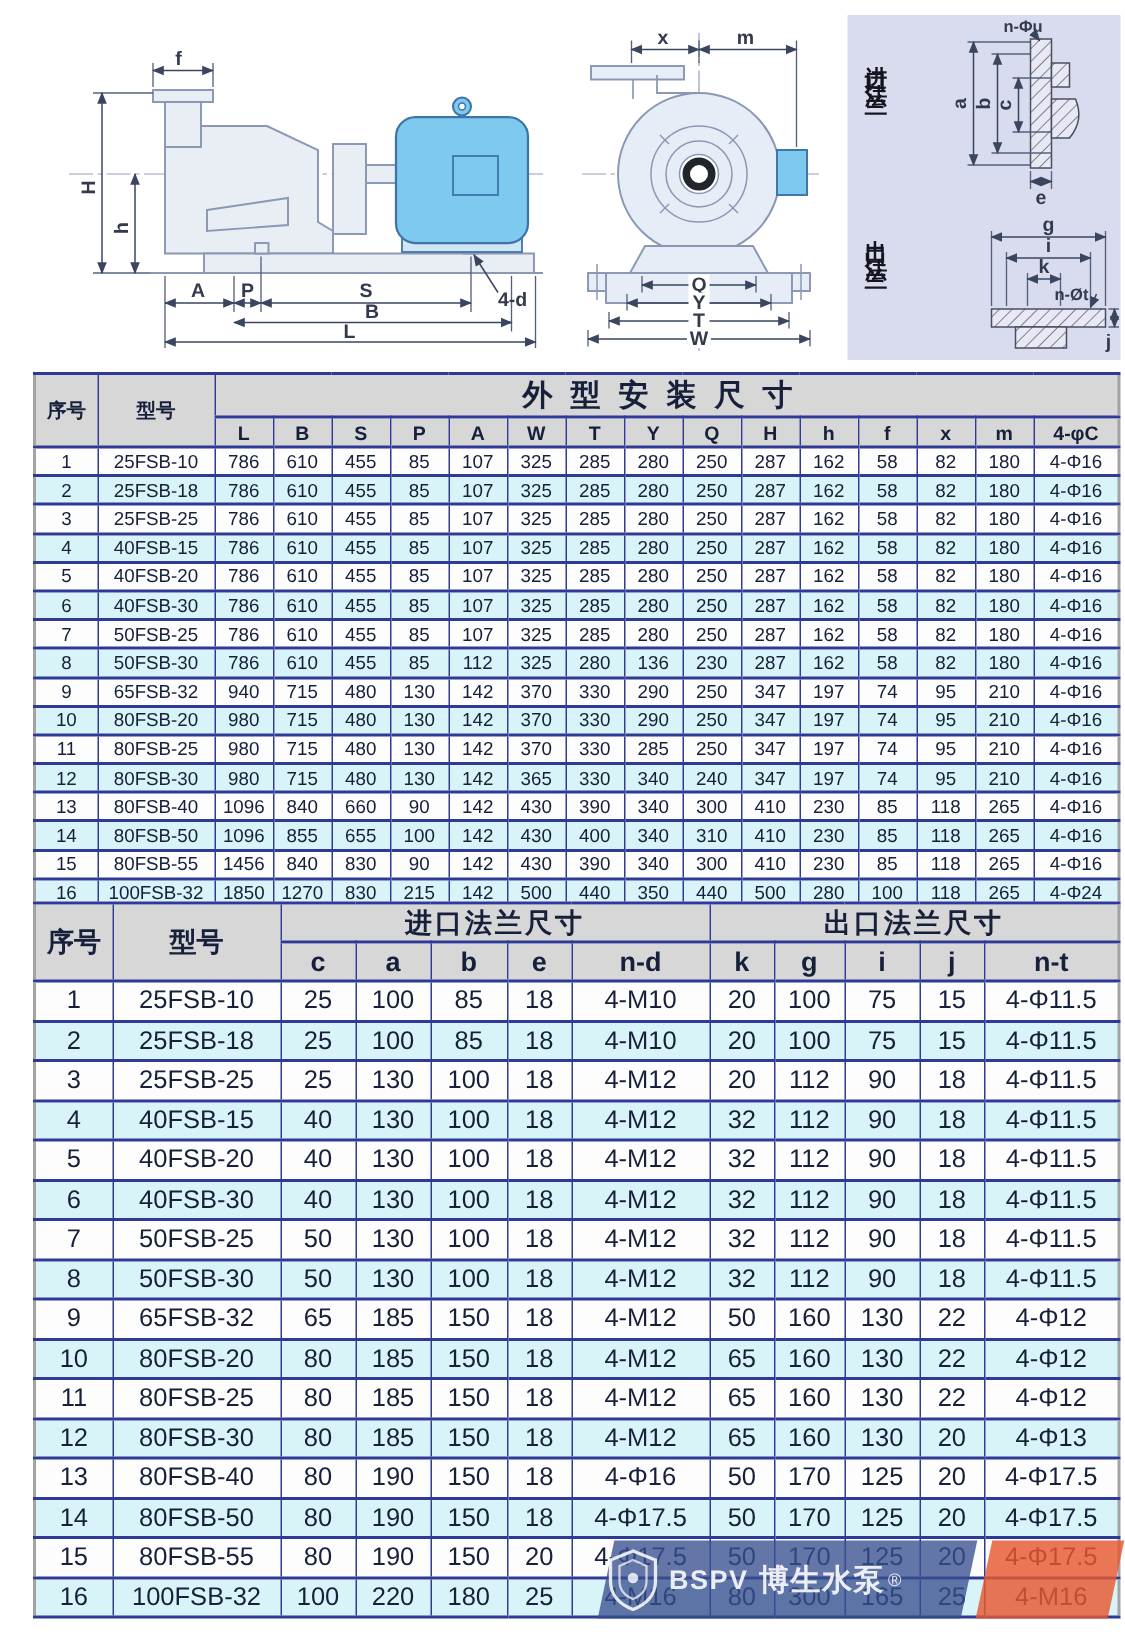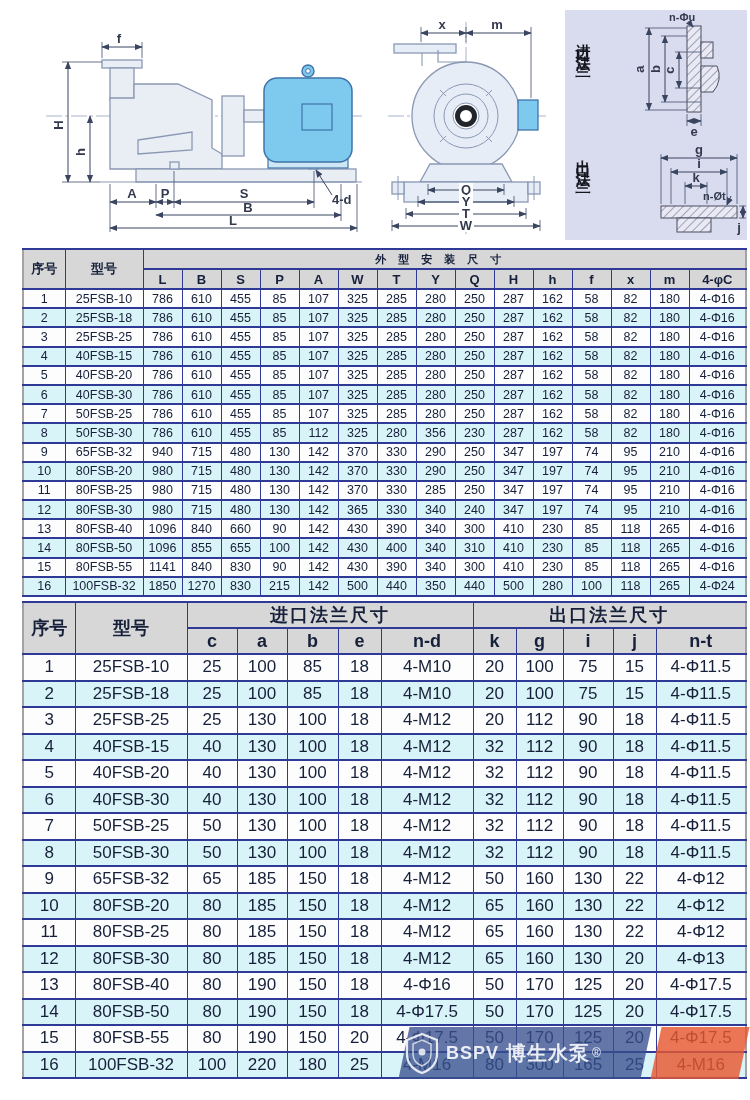--- a/index.html
+++ b/index.html
@@ -29,21 +29,21 @@
         border:2px solid #a3a3a3;background:#fff;}
   th,td{border:1px solid #2e3a96;border-top-width:2px;border-bottom-width:2px;
         padding:0;text-align:center;vertical-align:middle;color:#16203a;
         overflow:hidden;white-space:nowrap;}
   thead th{background:#d7d7d7;font-weight:bold;}
   tbody tr:nth-child(odd) td{background:#fdfdfd;}
   tbody tr:nth-child(even) td{background:#d9f4f8;}
 
   #t1{left:22px;top:248px;width:723px;}
   #t1 th{font-size:13px;height:18px;}
-  #t1 th.grp{letter-spacing:12px;font-size:11px;}
+  #t1 th.grp{letter-spacing:12px;font-size:20px;}
   #t1 td{font-size:12.5px;height:17.2px;}
 
   #t2{left:22px;top:601px;width:723px;}
   #t2 th{font-size:18px;height:24px;}
   #t2 th.grp{letter-spacing:2px;margin-top:20px;}
   #t2 td{font-size:17px;height:24.5px;}
 
   
   .watermark{position:absolute;left:394px;top:1027px;width:353px;height:52px;pointer-events:none;}
   .wm-band{position:absolute;top:0;height:52px;transform:skewX(-12deg);}
@@ -424,21 +424,21 @@
         <tr>
           <td>8</td>
           <td>50FSB-30</td>
           <td>786</td>
           <td>610</td>
           <td>455</td>
           <td>85</td>
           <td>112</td>
           <td>325</td>
           <td>280</td>
-          <td>356</td>
+          <td>136</td>
           <td>230</td>
           <td>287</td>
           <td>162</td>
           <td>58</td>
           <td>82</td>
           <td>180</td>
           <td>4-Φ16</td>
         </tr>
         <tr>
           <td>9</td>
@@ -550,21 +550,21 @@
           <td>410</td>
           <td>230</td>
           <td>85</td>
           <td>118</td>
           <td>265</td>
           <td>4-Φ16</td>
         </tr>
         <tr>
           <td>15</td>
           <td>80FSB-55</td>
-          <td>1141</td>
+          <td>1456</td>
           <td>840</td>
           <td>830</td>
           <td>90</td>
           <td>142</td>
           <td>430</td>
           <td>390</td>
           <td>340</td>
           <td>300</td>
           <td>410</td>
           <td>230</td>

